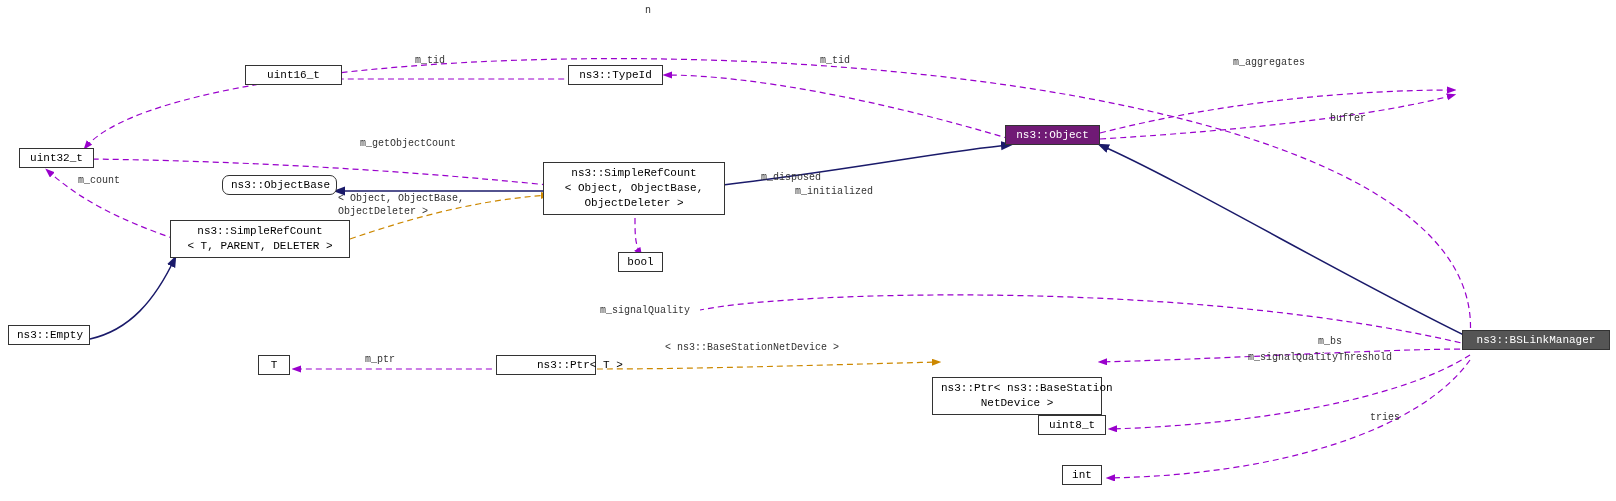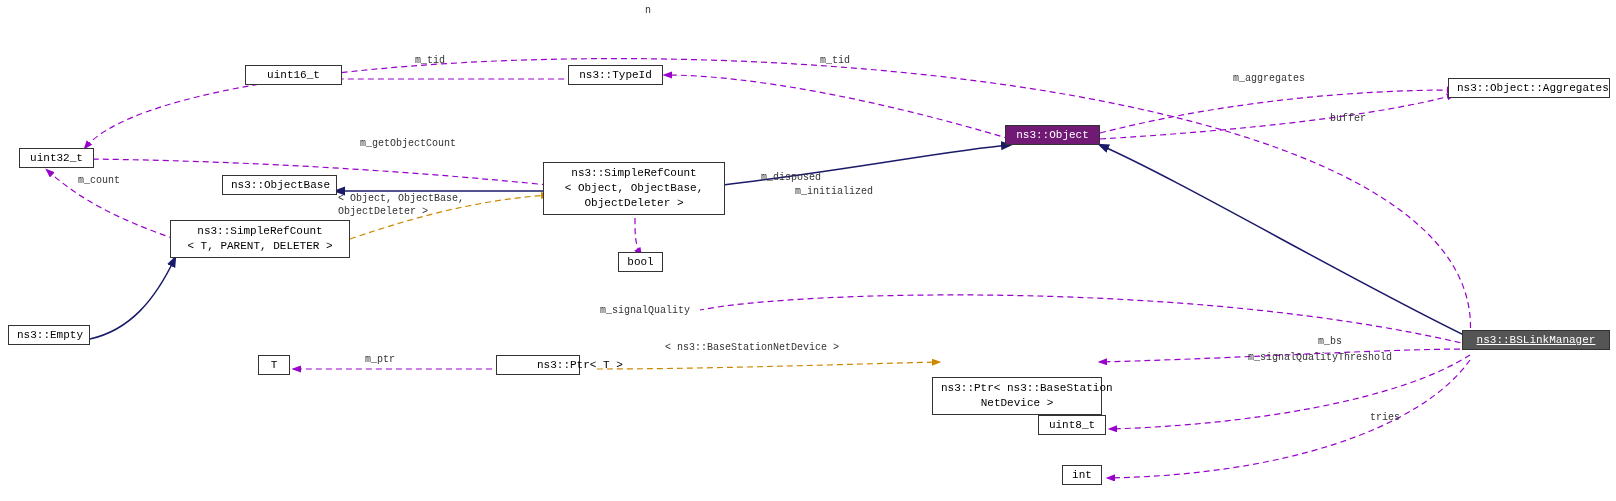--- a/index.html
+++ b/index.html
@@ -118,43 +118,42 @@
 
     <path d="M 1470,360 C 1420,430 1280,475 1108,478" stroke="#9900cc" stroke-width="1.2" fill="none" stroke-dasharray="6,4" marker-end="url(#arrow-purple)"></path>
 
     <path d="M 1470,338 C 1350,280 1180,180 1100,145" stroke="#1a1a6a" stroke-width="1.5" fill="none" marker-end="url(#arrow-blue)"></path>
 
   </svg>
 
   <div class="edge-label" style="left:645px; top:5px;">n</div>
   <div class="edge-label" style="left:415px; top:55px;">m_tid</div>
   <div class="edge-label" style="left:820px; top:55px;">m_tid</div>
-  <div class="edge-label" style="left:1225px; top:73px;padding-left:8px;">m_aggregates</div>
+  <div class="edge-label" style="left:1225px; top:57px;padding-left:8px;">m_aggregates</div>
   <div class="edge-label" style="left:1330px; top:113px;">buffer</div>
   <div class="edge-label" style="left:360px; top:138px;">m_getObjectCount</div>
   <div class="edge-label" style="left:338px; top:192px; line-height:13px;">&lt; Object, ObjectBase,<br>ObjectDeleter &gt;</div>
   <div class="edge-label" style="left:761px; top:172px;text-align:right;">m_disposed</div>
   <div class="edge-label" style="left:795px; top:186px;text-align:right;">m_initialized</div>
   <div class="edge-label" style="left:78px; top:175px;">m_count</div>
   <div class="edge-label" style="left:600px; top:305px;">m_signalQuality</div>
   <div class="edge-label" style="left:365px; top:354px;">m_ptr</div>
   <div class="edge-label" style="left:665px; top:342px;">&lt; ns3::BaseStationNetDevice &gt;</div>
   <div class="edge-label" style="left:1318px; top:336px;">m_bs</div>
   <div class="edge-label" style="left:1248px; top:352px;">m_signalQualityThreshold</div>
   <div class="edge-label" style="left:1350px; top:412px;margin-left:20px;">tries</div>
 
   <div class="node" style="left:19px; top:148px; width:75px;">uint32_t</div>
   <div class="node" style="left:245px; top:65px; width:97px;">uint16_t</div>
   <div class="node" style="left:568px; top:65px; width:95px;">ns3::TypeId</div>
-  <div class="node" style="left:222px; top:175px; width:115px;">ns3::ObjectBase</div>
+  <div class="node" style="left:222px; top:175px; width:115px;border-radius:7px;">ns3::ObjectBase</div>
   <div class="node" style="left:170px; top:220px; width:180px; text-align:center; line-height:15px;">ns3::SimpleRefCount<br>&lt; T, PARENT, DELETER &gt;</div>
   <div class="node" style="left:543px; top:162px; width:182px; text-align:center; line-height:15px;">ns3::SimpleRefCount<br>&lt; Object, ObjectBase,<br>ObjectDeleter &gt;</div>
   <div class="node node-dark-blue" style="left:1005px; top:125px; width:95px;">ns3::Object</div>
-  <div class="node" style="left:1448px; top:78px; width:162px;">ns3::Object::Aggregates</div>
   <div class="node" style="left:618px; top:252px; width:45px;">bool</div>
   <div class="node" style="left:8px; top:325px; width:82px;">ns3::Empty</div>
   <div class="node" style="left:258px; top:355px; width:32px;">T</div>
-  <div class="node" style="left:496px; top:355px; width:84px;padding-left:40px;">ns3::Ptr&lt; T &gt;</div>
+  <div class="node" style="left:496px; top:355px; width:100px;padding-left:40px;">ns3::Ptr&lt; T &gt;</div>
   <div class="node" style="left:932px; top:345px; width:170px; text-align:center; line-height:15px;margin-top:32px;">ns3::Ptr&lt; ns3::BaseStation<br>NetDevice &gt;</div>
   <div class="node" style="left:1038px; top:415px; width:68px;">uint8_t</div>
   <div class="node" style="left:1062px; top:465px; width:40px;">int</div>
-  <div class="node node-dark" style="left:1462px; top:330px; width:148px;text-decoration:underline;">ns3::BSLinkManager</div>
+  <div class="node node-dark" style="left:1462px; top:330px; width:148px;">ns3::BSLinkManager</div>
 </div>
 
 </body></html>

